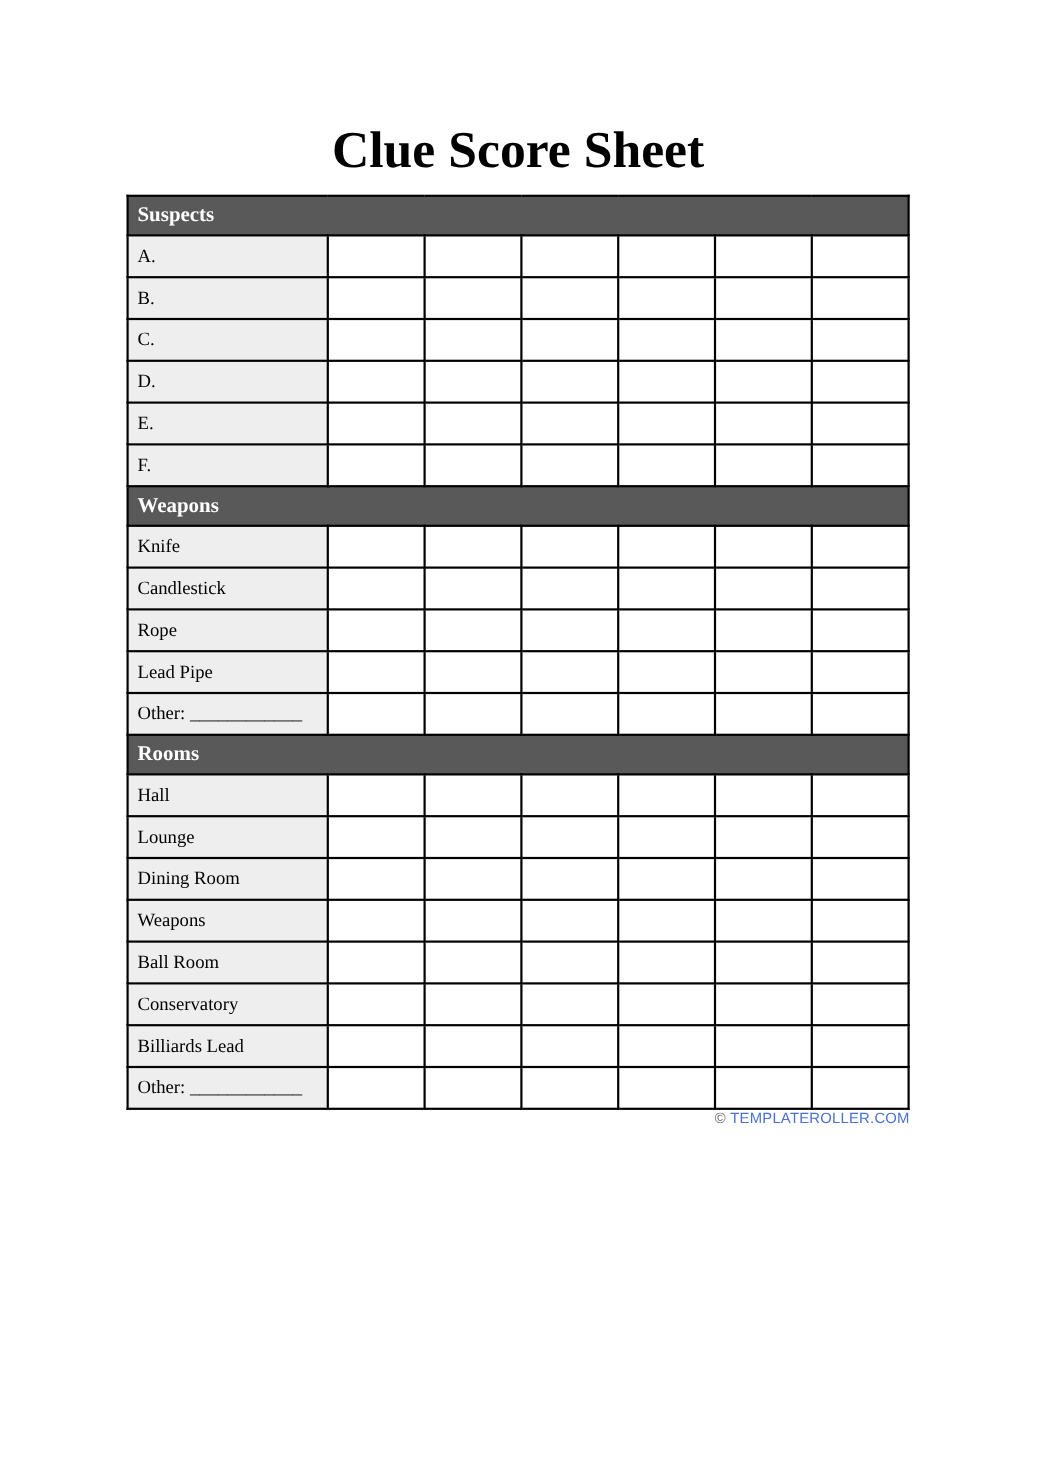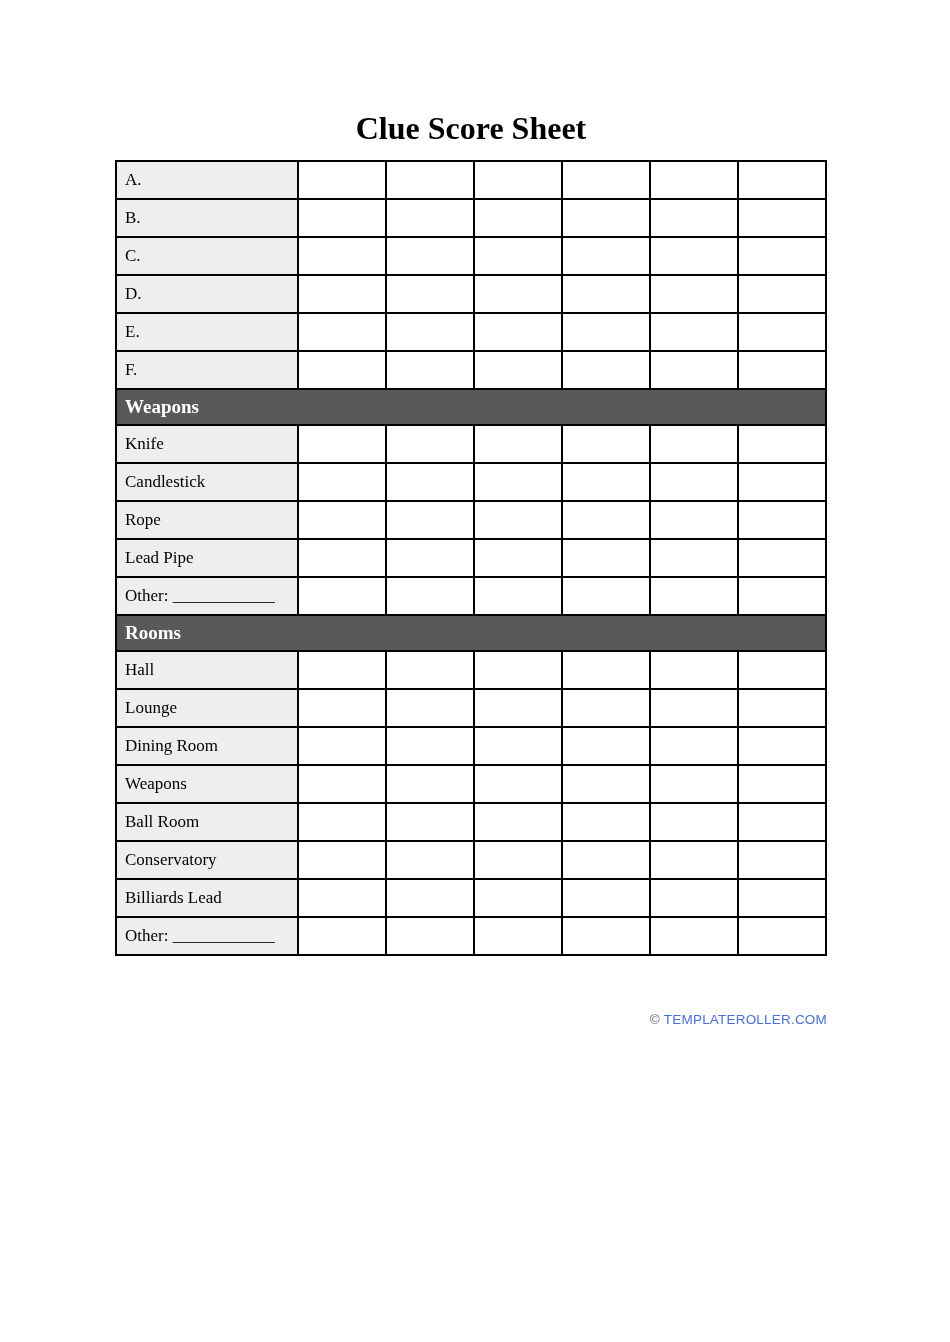--- a/index.html
+++ b/index.html
@@ -14,21 +14,21 @@
     overflow: hidden;
   }
   .content {
     width: 712px;
     margin-left: 115px;
   }
   h1.page-title {
     padding-top: 110px;
     margin-bottom: 13px;
     text-align: center;
-    font-size: 32px;
+    font-size: 47px;
     font-weight: bold;
     color: #000000;
     font-family: "Liberation Serif", serif;
   }
   table.score-table {
     width: 712px;
     table-layout: fixed;
     border-collapse: collapse;
   }
   table.score-table td {
@@ -49,21 +49,20 @@
     font-size: 17px;
     height: 38px;
     padding-left: 8px;
     white-space: nowrap;
     overflow: hidden;
   }
   td.score-cell {
     background: #ffffff;
   }
   .footer {
-    margin-top: 56px;
     text-align: right;
     font-family: "Liberation Sans", sans-serif;
     font-size: 13.5px;
     letter-spacing: 0.2px;
   }
   .footer .copyright-symbol {
     color: var(--copyright-color, #666666);
     margin-right: 4px;
   }
   .footer a.site-link {
@@ -84,20 +83,23 @@
         <col style="width: 182px;">
         <col>
         <col>
         <col>
         <col>
         <col>
         <col>
       </colgroup>
     <tbody>
         <tr>
+          <td class="section-header" colspan="7">Suspects</td>
+        </tr>
+        <tr>
           <td class="label-cell">A.</td>
           <td class="score-cell"></td>
           <td class="score-cell"></td>
           <td class="score-cell"></td>
           <td class="score-cell"></td>
           <td class="score-cell"></td>
           <td class="score-cell"></td>
         </tr>
         <tr>
           <td class="label-cell">B.</td>

